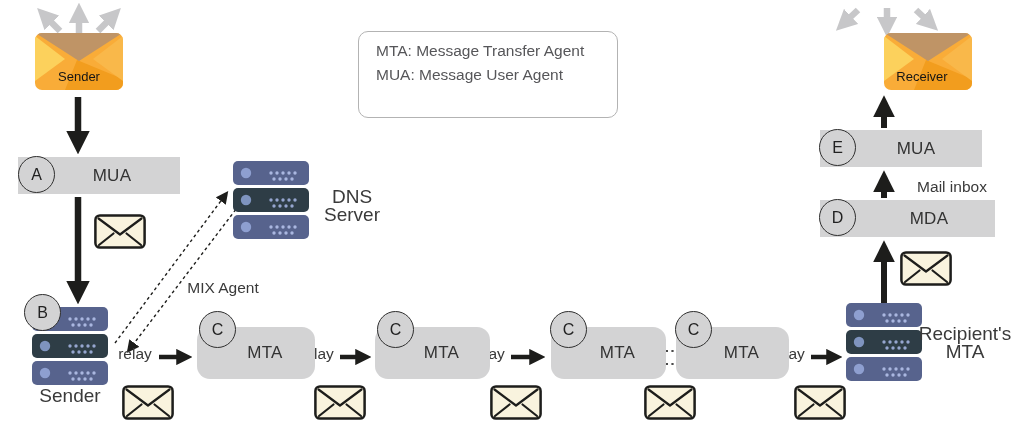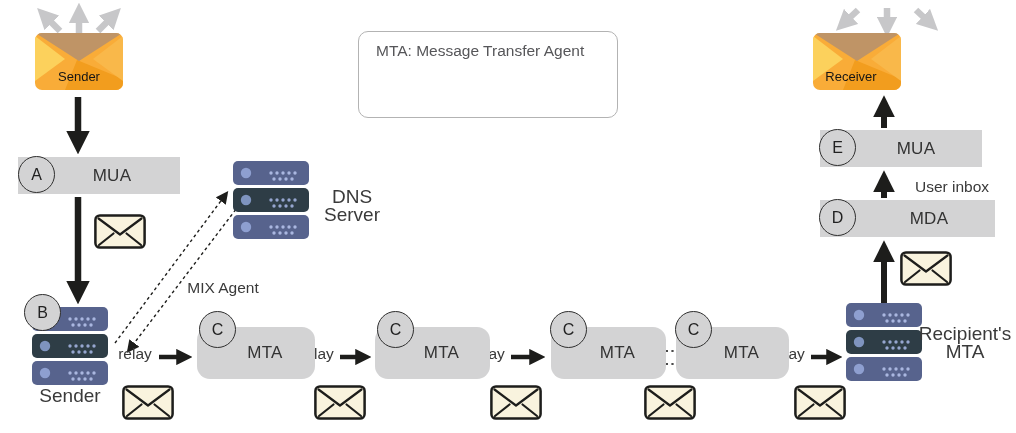--- a/index.html
+++ b/index.html
@@ -137,29 +137,30 @@
     </g>
   </svg>
 
   <div class="abs" style="left:35px;top:33px;width:88px;height:57px;z-index:2">
     <svg width="88" height="57">
         <use href="#sym-env-orange"></use>
       </svg>
     <div class="env-caption" style="top:36px">Sender</div>
   </div>
 
-  <div class="abs" style="left:813px;top:33px;width:76px;height:57px;z-index:2">
+  <div class="abs" style="left:884px;top:33px;width:76px;height:57px;z-index:2">
     <svg width="88" height="57">
         <use href="#sym-env-orange"></use>
       </svg>
     <div class="env-caption" style="top:36px">Receiver</div>
   </div>
 
   <div id="legend-box">
     <div class="legend-line">MTA: Message Transfer Agent</div>
+    <div class="legend-line">MUA: Message User Agent</div>
   </div>
 
   <div class="pill" style="left:18px;top:157px;width:136px;height:37px;padding-left:26px">
     <span>MUA</span>
   </div>
   <div class="badge" style="left:18px;top:156px">
     <span>A</span>
   </div>
 
   <div class="abs" style="left:94px;top:214px;z-index:2">
@@ -267,21 +268,21 @@
       </svg>
   </div>
 
   <div class="pill" style="left:820px;top:200px;width:132px;height:37px;padding-left:43px">
     <span>MDA</span>
   </div>
   <div class="badge" style="left:819px;top:199px">
       <span>D</span>
     </div>
 
-  <div class="lbl" style="left:906px;top:178px;width:92px">User inbox</div>
+  <div class="lbl" style="left:906px;top:178px;width:92px">Mail inbox</div>
 
   <div class="pill" style="left:820px;top:130px;width:132px;height:37px;padding-left:30px">
     <span>MUA</span>
   </div>
   <div class="badge" style="left:819px;top:129px">
       <span>E</span>
     </div>
 
 </div>
 

